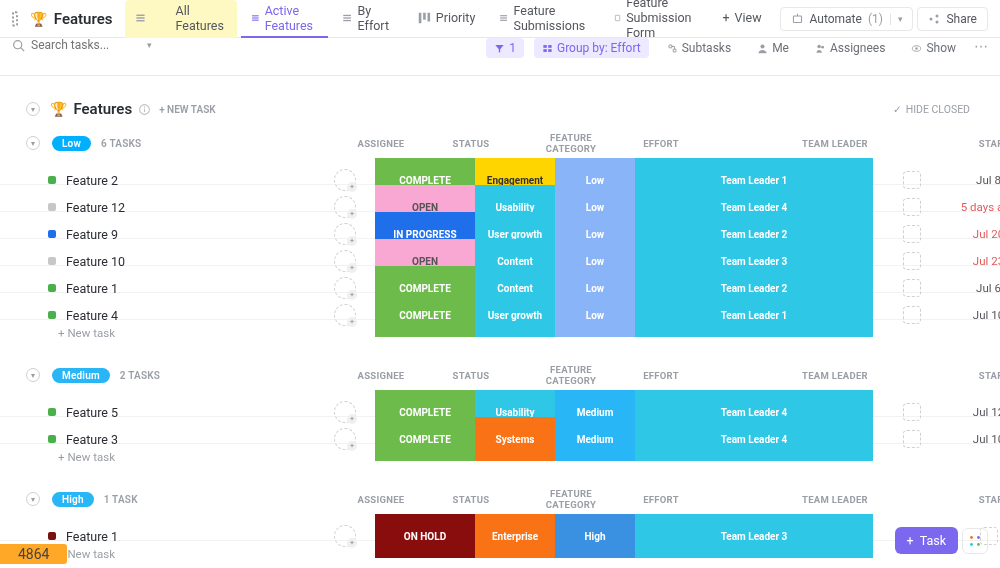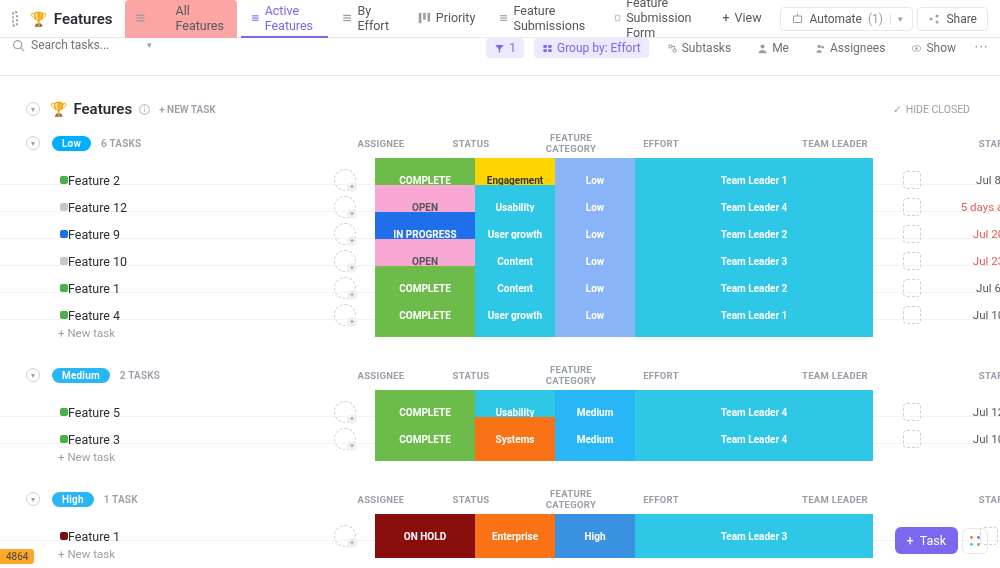--- a/index.html
+++ b/index.html
@@ -2,21 +2,21 @@
 <html><head>
 <meta charset="utf-8">
 <style>
 * { box-sizing: border-box; margin: 0; padding: 0; font-family: -apple-system, BlinkMacSystemFont, "Segoe UI", Roboto, sans-serif; }
 body { background: #fff; font-size: 12px; color: #2a2e34; width: 1000px; height: 568px; overflow: hidden; position: relative; }
 .topbar { display: flex; align-items: center; height: 38px; border-bottom: 1px solid #e8e8e8; padding: 0 12px; gap: 4px; }
 .title { display: flex; align-items: center; gap: 6px; font-size: 15px; font-weight: 600; padding: 0 8px; }
 .trophy { font-size: 14px; }
 .tab { display: flex; align-items: center; gap: 5px; padding: 0 10px; height: 38px; color: #54575d; cursor: pointer; border-bottom: 2px solid transparent; font-size: 12.5px; }
 .tab.active { color: #7b68ee; border-bottom-color: #7b68ee; }
-.tab.first-tab { background: #fca5a5; border-radius: 4px 4px 0 0; gap: 30px; }
+.tab.first-tab { background: #fef9c3; border-radius: 4px 4px 0 0; gap: 30px; }
 .tab svg { width: 14px; height: 14px; }
 .spacer { flex: 1; }
 .auto-btn, .share-btn { display: flex; align-items: center; gap: 6px; padding: 4px 10px; border: 1px solid #e8e8e8; border-radius: 4px; color: #54575d; cursor: pointer; font-size: 12px; }
 .filterbar { display: flex; align-items: flex-start; height: 38px; border-bottom: 1px solid #e8e8e8; padding: 0 12px; gap: 10px; }
 .search { display: flex; align-items: center; gap: 6px; color: #9a9ea6; flex: 0 0 auto; }
 .search input { border: none; outline: none; font-size: 12px; width: 110px; color: #54575d; }
 .chip { display: flex; align-items: center; gap: 4px; padding: 3px 8px; border-radius: 4px; font-size: 12px; color: #54575d; cursor: pointer; }
 .chip.purple { background: #ede9fe; color: #7b68ee; }
 .chip.grey { color: #6b6f76; }
 .listheader { display: flex; align-items: center; padding: 24px 16px 10px 26px; gap: 8px; }
@@ -26,34 +26,34 @@
 .group { margin-bottom: 14px; }
 .grouptop { display: flex; align-items: center; padding: 4px 0 4px 26px; gap: 10px; font-size: 10px; color: #9a9ea6; letter-spacing: .02em; }
 .grouptop .badge { color: #fff; border-radius: 12px; padding: 2px 10px; font-size: 10px; font-weight: 600; display: flex; align-items: center; }
 .grouptop .badge.low { background: #00b0ff; }
 .grouptop .badge.med { background: #29b6f6; }
 .grouptop .badge.high { background: #29b6f6; }
 .grouptop .count { font-size: 10px; font-weight: 600; color: #9a9ea6; }
 .colrow { display: grid; grid-template-columns: 315px 60px 100px 80px 80px 80px 158px 77px 77px 77px 63px; align-items: center; }
 .colhdr { font-size: 9.5px; font-weight: 700; color: #9a9ea6; text-align: center; letter-spacing: 0.03em; text-transform: uppercase; }
 .taskrow { display: grid; grid-template-columns: 315px 60px 100px 80px 80px 80px 158px 77px 77px 77px 63px; align-items: center; height: 27px; border-bottom: 1px solid #f2f2f2; background: #fff; font-size: 12.5px; }
-.taskrow .name { display: flex; align-items: center; padding-left: 60px; }
+.taskrow .name { display: flex; align-items: center; gap: 10px; padding-left: 48px; }
 .sq { width: 8px; height: 8px; border-radius: 2px; flex: 0 0 8px; }
 .assignee-cell { display: flex; justify-content: center; }
 .avatar-placeholder { width: 22px; height: 22px; border: 1px dashed #d0d0d0; border-radius: 50%; position: relative; }
 .avatar-placeholder::after { content: "+"; position: absolute; right: -2px; bottom: -2px; width: 10px; height: 10px; background: #f0f0f0; border-radius: 50%; font-size: 8px; line-height: 10px; text-align: center; color: #888; }
 .pill { height: 44px; display: flex; align-items: center; justify-content: center; color: #fff; font-size: 10px; font-weight: 700; overflow: hidden; }
 .datecell { text-align: center; font-size: 11.5px; color: #54575d; }
 .datecell.red { color: #e05a5a; }
 .calcell { display: flex; justify-content: center; }
 .calicon { width: 18px; height: 18px; border: 1px dashed #d0d0d0; border-radius: 4px; position: relative; }
 .newrow { padding: 6px 0 6px 58px; color: #9a9ea6; font-size: 11.5px; cursor: pointer; }
 .task-btn { position: absolute; right: 42px; bottom: 14px; background: #7b68ee; color: #fff; border-radius: 6px; padding: 6px 12px; display: flex; align-items: center; gap: 6px; font-size: 12.5px; cursor: pointer; }
 .grid-btn { position: absolute; right: 12px; bottom: 14px; width: 26px; height: 26px; border: 1px solid #e8e8e8; border-radius: 6px; display: flex; align-items: center; justify-content: center; cursor: pointer; }
-.bottom-tag { position: absolute; left: 0; bottom: 4px; background: #ffa726; color: #444; font-size: 10px; padding: 2px 6px; border-radius: 0 3px 3px 0; }
+.bottom-tag { position: absolute; left: 0; bottom: 4px; background: #ffa726; color: #444; font-size: 14px; padding: 2px 18px; border-radius: 0 3px 3px 0; }
 
 .c-green { background: #6dbb4a; }
 .c-grey { background: #f9a8d4; color: #555; }
 .c-blue { background: #1f6feb; }
 .c-darkred { background: #8a0d0d; }
 .c-yellow { background: #ffd500; color: #333; }
 .c-teal { background: #2ec7e6; }
 .c-lightblue { background: #8ab4f8; }
 .c-midblue { background: #29b6f6; }
 .c-blue2 { background: #3a91e2; }

